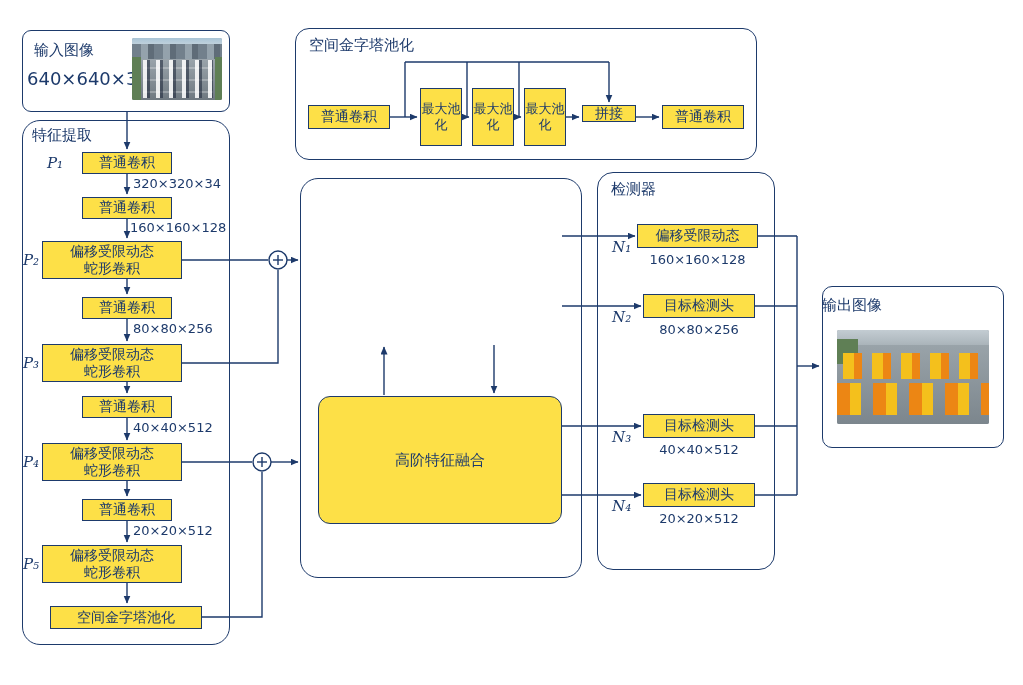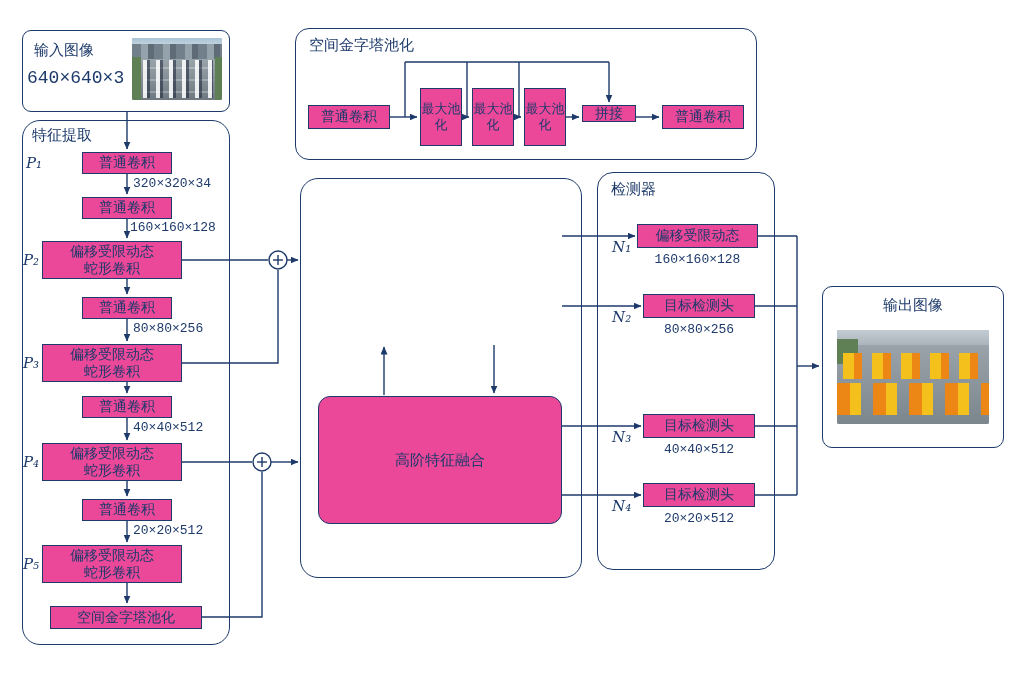--- a/index.html
+++ b/index.html
@@ -1,24 +1,24 @@
 <!DOCTYPE html>
 <html><head>
 <meta charset="utf-8">
 <style>
   html,body{margin:0;padding:0;background:#fff;}
   #canvas{position:relative;width:1023px;height:685px;background:#fff;
           font-family:"DejaVu Sans",sans-serif;color:#1d3a6b;overflow:hidden;}
   .container{position:absolute;border:1.4px solid #1d3a6b;background:#fff;
              box-sizing:border-box;z-index:1;}
   #wires{position:absolute;left:0;top:0;z-index:2;}
-  .node{position:absolute;z-index:3;background:#ec4899;border:1.4px solid #1d3a6b;
+  .node{position:absolute;z-index:3;background:#fde047;border:1.4px solid #1d3a6b;
         display:flex;align-items:center;justify-content:center;text-align:center;
         white-space:pre-line;font-size:14px;line-height:1.25;box-sizing:border-box;color:#1d3a6b;}
-  .lbl{position:absolute;z-index:3;color:#1d3a6b;font-size:15px;white-space:nowrap;font-family:Liberation Mono, monospace;}
+  .lbl{position:absolute;z-index:3;color:#1d3a6b;font-size:15px;white-space:nowrap;}
   .dim{font-size:13px;}
   .sub{font-family:"DejaVu Serif",serif;font-style:italic;font-size:15px;}
   .small{font-size:13px;}
   .photo{position:absolute;z-index:3;overflow:hidden;border-radius:2px;background:#8b959c;}
   .photo span{position:absolute;display:block;}
 </style>
 </head>
 <body>
 
 <div id="canvas">
@@ -104,21 +104,21 @@
     <span style="left:0;top:0;right:0;height:16%;background:linear-gradient(#a9c4d6,#cdd9e0)"></span>
     <span style="left:0;top:10%;right:0;height:24%;background:repeating-linear-gradient(90deg,#72808c 0 9px,#94a2ac 9px 16px,#5f6c78 16px 22px)"></span>
     <span style="left:0;top:34%;right:0;bottom:0;background:linear-gradient(#9aa4ab,#6e7880)"></span>
     <span style="left:0;top:30%;width:10%;bottom:0;background:#5f7f55"></span>
     <span style="right:0;top:30%;width:8%;bottom:0;background:#5f7f55"></span>
     <span style="left:12%;right:10%;top:36%;bottom:4%;background:repeating-linear-gradient(90deg,rgba(255,255,255,.85) 0 4px,rgba(25,35,55,.55) 4px 7px,transparent 7px 13px),repeating-linear-gradient(0deg,transparent 0 5px,rgba(255,255,255,.25) 5px 7px,transparent 7px 12px)"></span>
   </div>
 
   <div class="lbl" style="left:32px;top:126px">特征提取</div>
 
-  <div class="lbl sub" style="left:26px;top:154px">P₁</div>
+  <div class="lbl sub" style="left:47px;top:154px">P₁</div>
   <div class="lbl sub" style="left:23px;top:251px">P₂</div>
   <div class="lbl sub" style="left:23px;top:354px">P₃</div>
   <div class="lbl sub" style="left:23px;top:453px">P₄</div>
   <div class="lbl sub" style="left:23px;top:555px">P₅</div>
 
   <div class="node" style="left:82px;top:152px;width:90px;height:22px">普通卷积</div>
   <div class="lbl dim" style="left:133px;top:176px">320×320×34</div>
   <div class="node" style="left:82px;top:197px;width:90px;height:22px">普通卷积</div>
   <div class="lbl dim" style="left:130px;top:220px">160×160×128</div>
   <div class="node" style="left:42px;top:241px;width:140px;height:38px">偏移受限动态
@@ -161,21 +161,21 @@
   <div class="lbl dim" style="left:643px;top:322px;width:112px;text-align:center">80×80×256</div>
 
   <div class="lbl sub" style="left:612px;top:428px">N₃</div>
   <div class="node" style="left:643px;top:414px;width:112px;height:24px">目标检测头</div>
   <div class="lbl dim" style="left:643px;top:442px;width:112px;text-align:center">40×40×512</div>
 
   <div class="lbl sub" style="left:612px;top:497px">N₄</div>
   <div class="node" style="left:643px;top:483px;width:112px;height:24px">目标检测头</div>
   <div class="lbl dim" style="left:643px;top:511px;width:112px;text-align:center">20×20×512</div>
 
-  <div class="lbl" style="left:822px;top:296px;width:182px;text-align:center">输出图像</div>
+  <div class="lbl" style="left:822px;top:296px;width:202px;text-align:left">输出图像</div>
   <div class="photo" style="left:837px;top:330px;width:152px;height:94px">
     <span style="left:0;top:0;right:0;height:16%;background:linear-gradient(#c3ccd2,#aab4ba)"></span>
     <span style="left:0;top:16%;right:0;bottom:0;background:linear-gradient(#99a3a9,#7c868d)"></span>
     <span style="left:0;top:10%;width:14%;height:26%;background:#5f7f55"></span>
     <span style="left:4%;right:4%;top:24%;height:28%;background:repeating-linear-gradient(90deg,#f4c01c 0 11px,#ec8614 11px 19px,transparent 19px 29px)"></span>
     <span style="left:0;right:0;top:56%;height:34%;background:repeating-linear-gradient(90deg,#ec8614 0 13px,#f4c01c 13px 24px,transparent 24px 36px)"></span>
   </div>
 
 </div>
 

